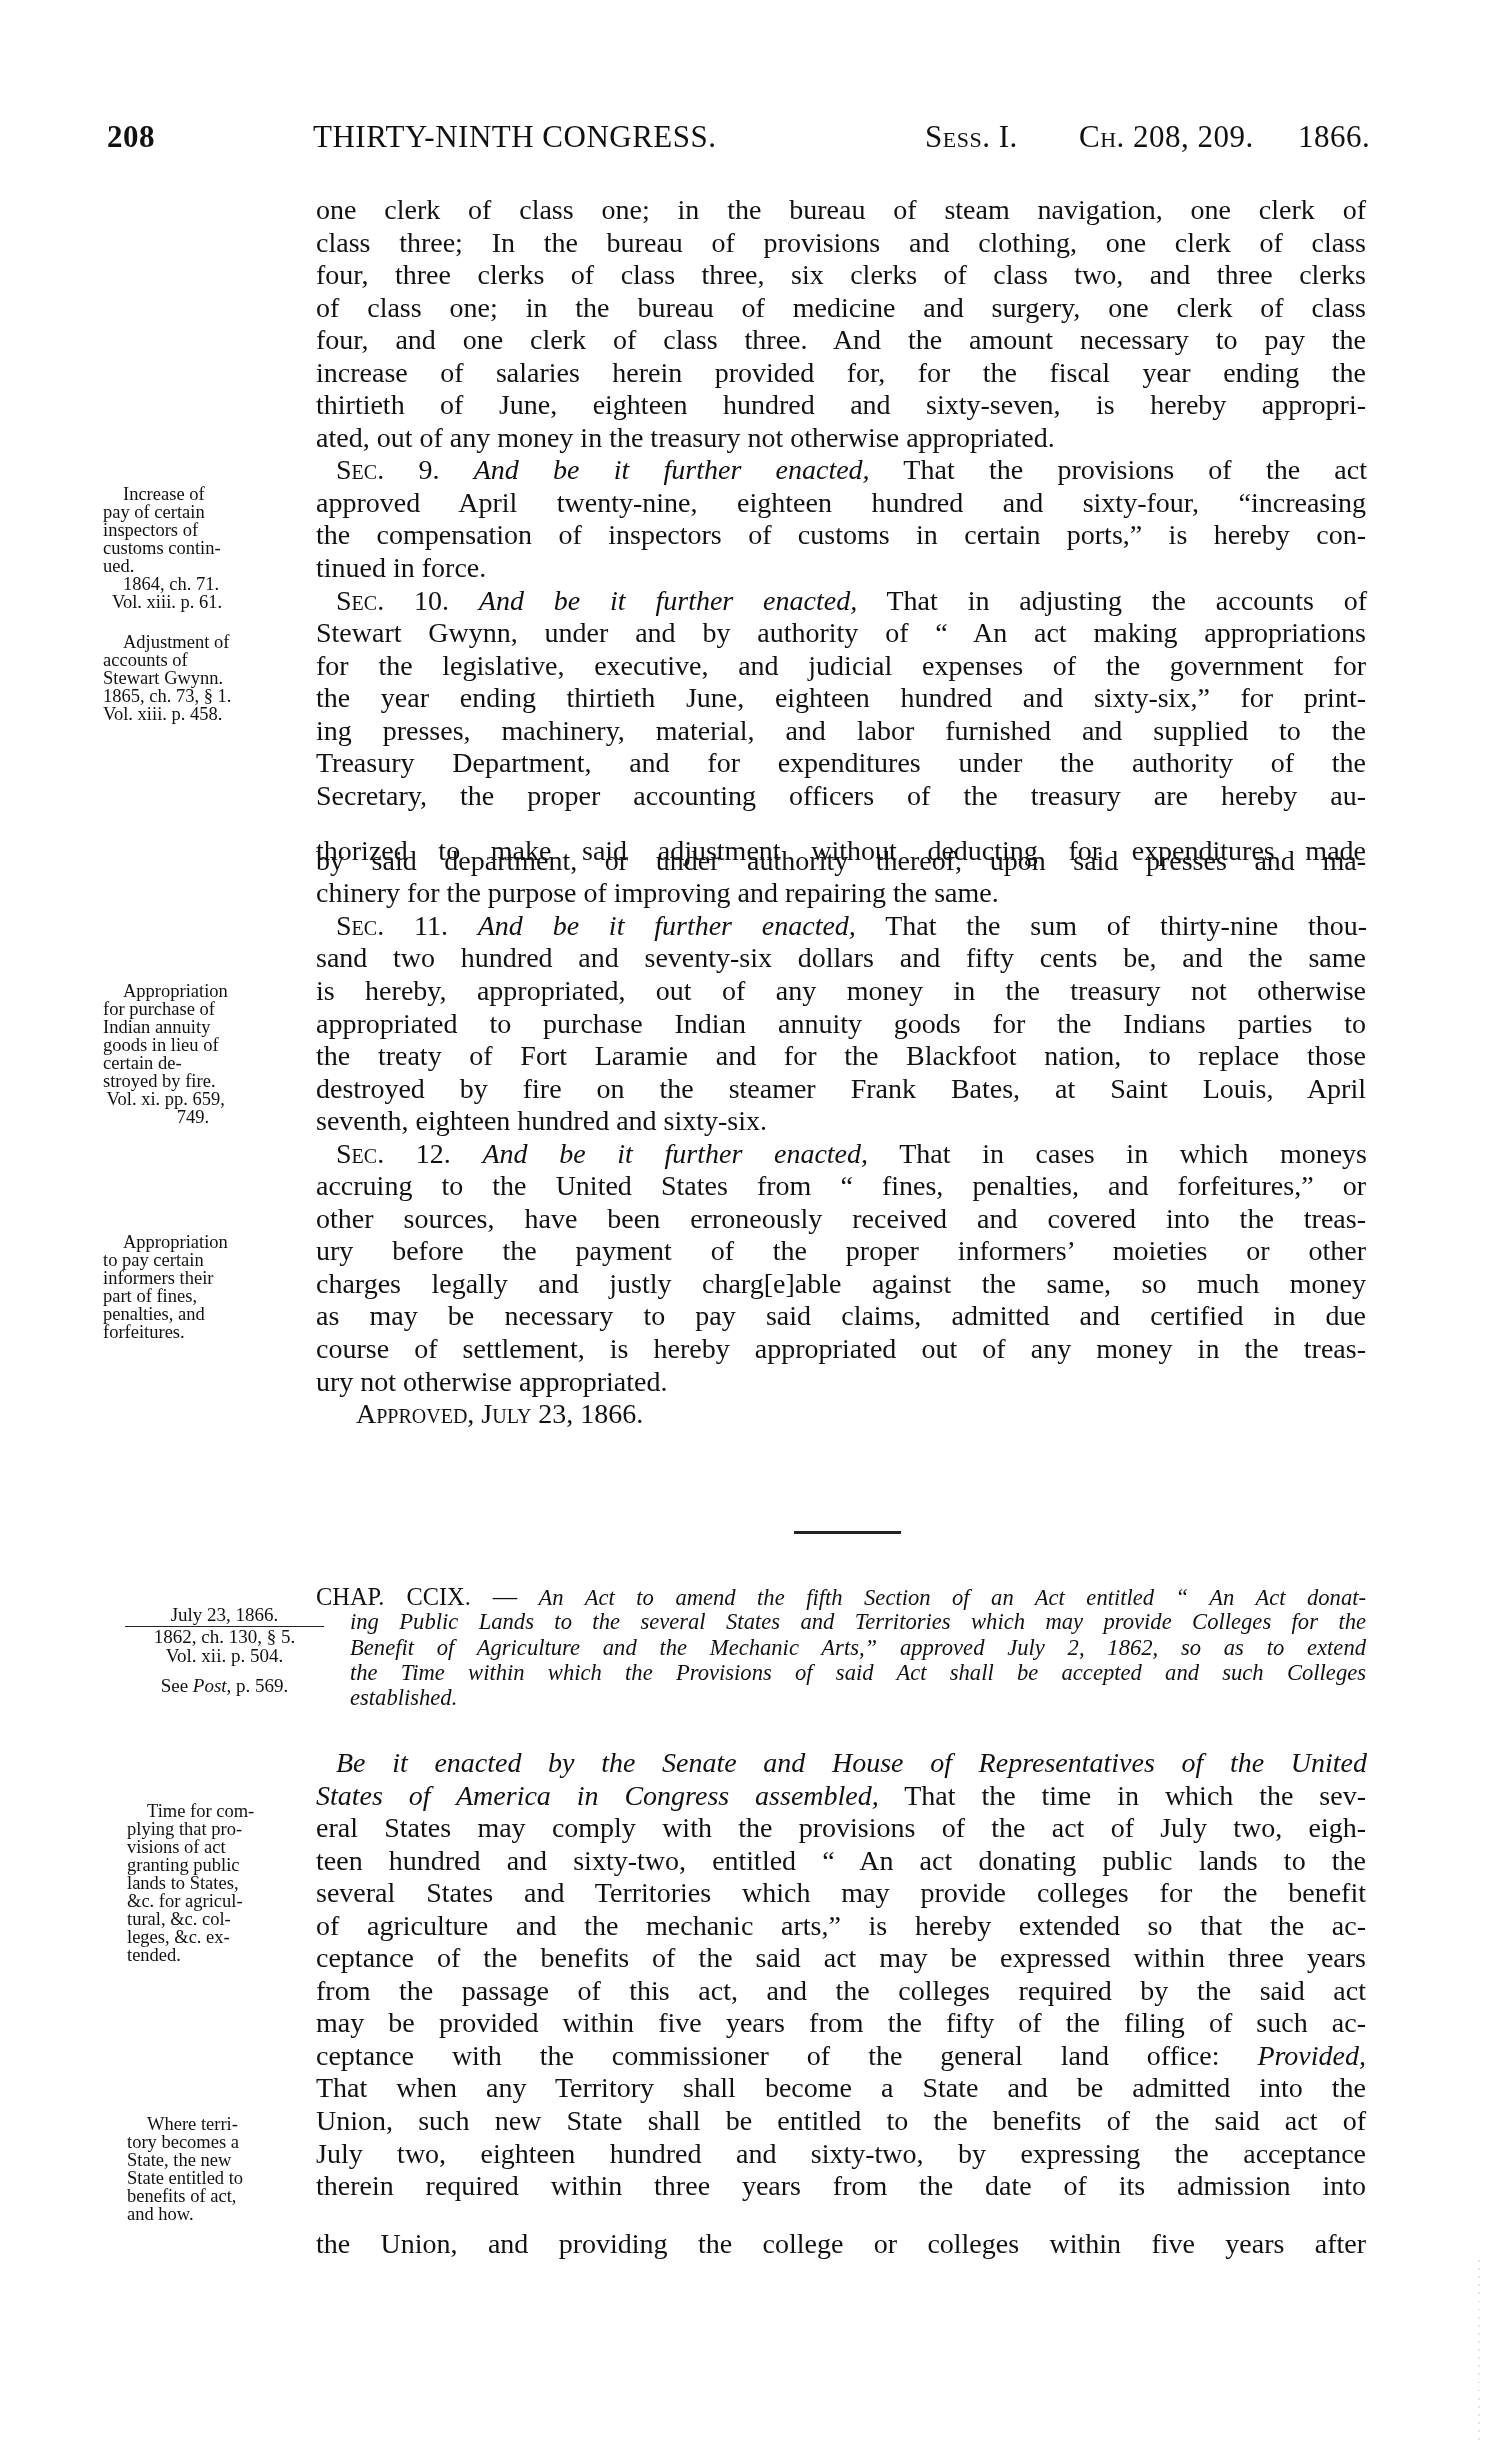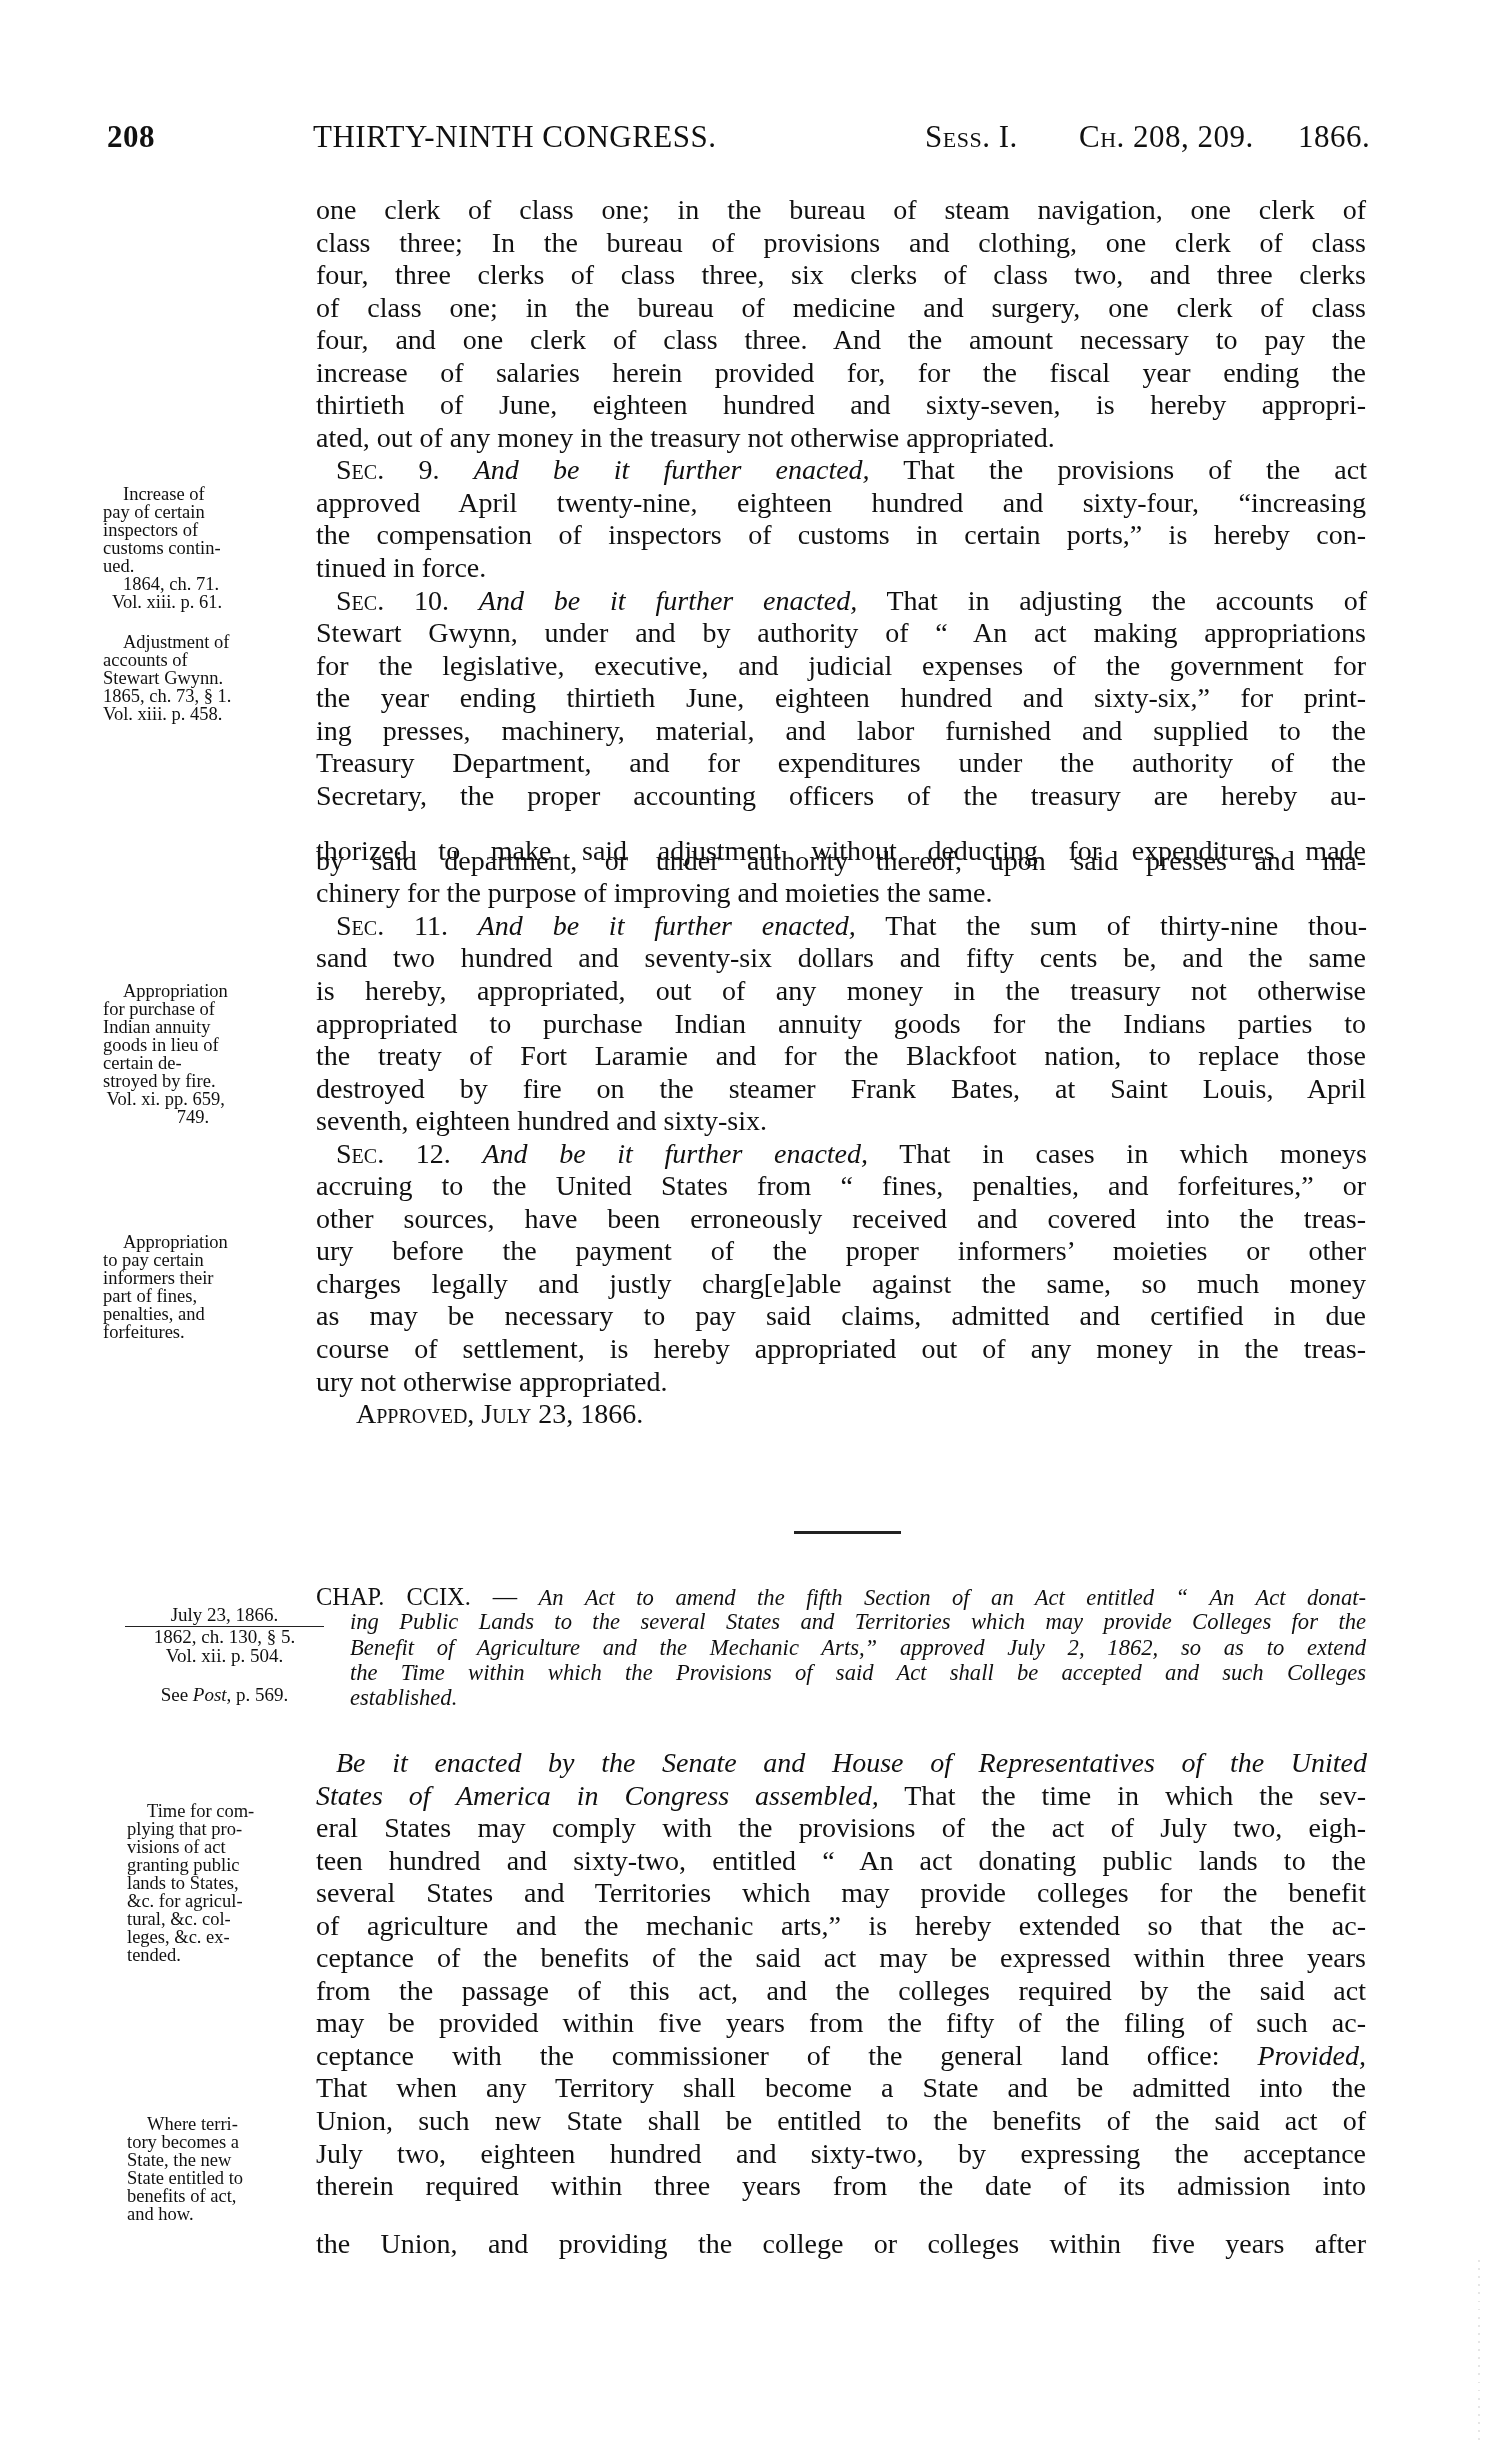--- a/index.html
+++ b/index.html
@@ -32,21 +32,21 @@
   .chap-head { position: absolute; left: 316px; top: 1584px; width: 1050px; }
   .chap-line { position: absolute; left: 0; height: 25px; font-size: 22.6px; line-height: 25px;
                white-space: nowrap; text-align: justify; text-align-last: justify; width: 1050px; }
   .chap-line.sub { left: 34px; width: 1016px; font-style: italic; }
   .chap-line.last { text-align-last: left; }
   .chap-line .it { font-style: italic; }
 
   .date-margin { position: absolute; left: 125px; top: 1605px; width: 199px; font-size: 19px; line-height: 20px; }
   .date-margin .date { text-align: center; border-bottom: 1.8px solid #222; padding-bottom: 0.9px; }
   .date-margin .ref { text-align: center; height: 19px; }
-  .date-margin .see { text-align: center; margin-top: 20px; }
+  .date-margin .see { text-align: center; margin-top: 11px; }
 
   .dust { position: absolute; left: 1478px; top: 2260px; width: 1.8px; height: 181px;
           background: repeating-linear-gradient(#ccc 0 1.8px, transparent 1.8px 8.1px); opacity: .5; }
 </style>
 </head>
 <body>
 
 <div class="page">
 
   <div class="running-head">
@@ -82,21 +82,21 @@
       <span>That in adjusting the accounts of</span>
     </div>
     <div class="line" style="top:423px">Stewart Gwynn, under and by authority of “ An act making appropriations</div>
     <div class="line" style="top:456px">for the legislative, executive, and judicial expenses of the government for</div>
     <div class="line" style="top:488px">the year ending thirtieth June, eighteen hundred and sixty-six,” for print-</div>
     <div class="line" style="top:521px">ing presses, machinery, material, and labor furnished and supplied to the</div>
     <div class="line" style="top:553px">Treasury Department, and for expenditures under the authority of the</div>
     <div class="line" style="top:586px">Secretary, the proper accounting officers of the treasury are hereby au-</div>
     <div class="line" style="top:641px">thorized to make said adjustment without deducting for expenditures made</div>
     <div class="line" style="top:651px">by said department, or under authority thereof, upon said presses and ma-</div>
-    <div class="line last" style="top:683px">chinery for the purpose of improving and moieties the same.</div>
+    <div class="line last" style="top:683px">chinery for the purpose of improving and repairing the same.</div>
 
     <div class="line indent" style="top:716px">
       <span class="sc">Sec. 11.</span>
       <i>And be it further enacted,</i>
       <span>That the sum of thirty-nine thou-</span>
     </div>
     <div class="line" style="top:748px">sand two hundred and seventy-six dollars and fifty cents be, and the same</div>
     <div class="line" style="top:781px">is hereby, appropriated, out of any money in the treasury not otherwise</div>
     <div class="line" style="top:814px">appropriated to purchase Indian annuity goods for the Indians parties to</div>
     <div class="line" style="top:846px">the treaty of Fort Laramie and for the Blackfoot nation, to replace those</div>

